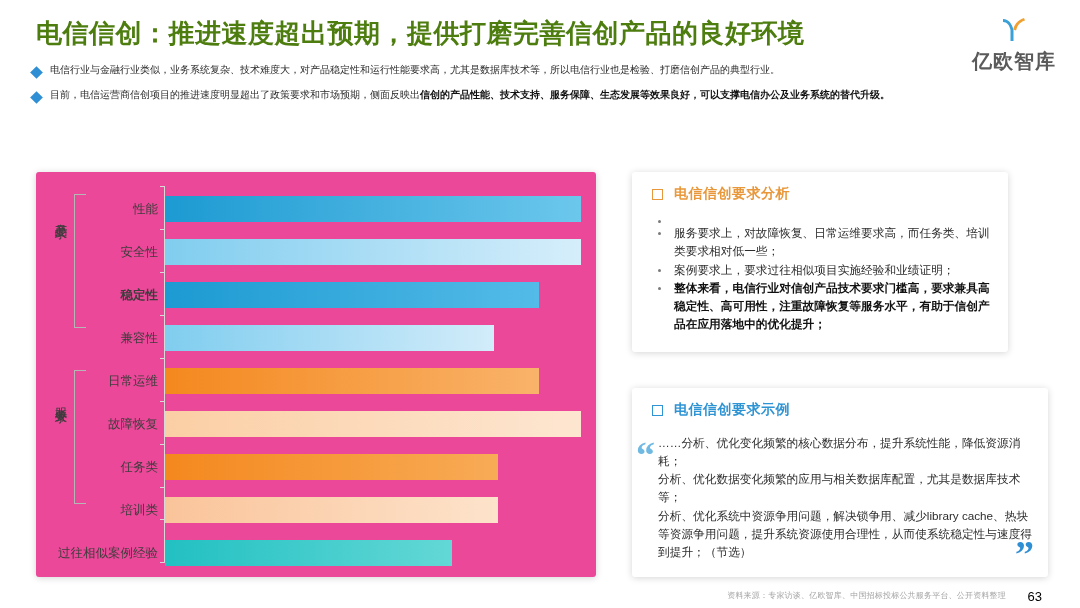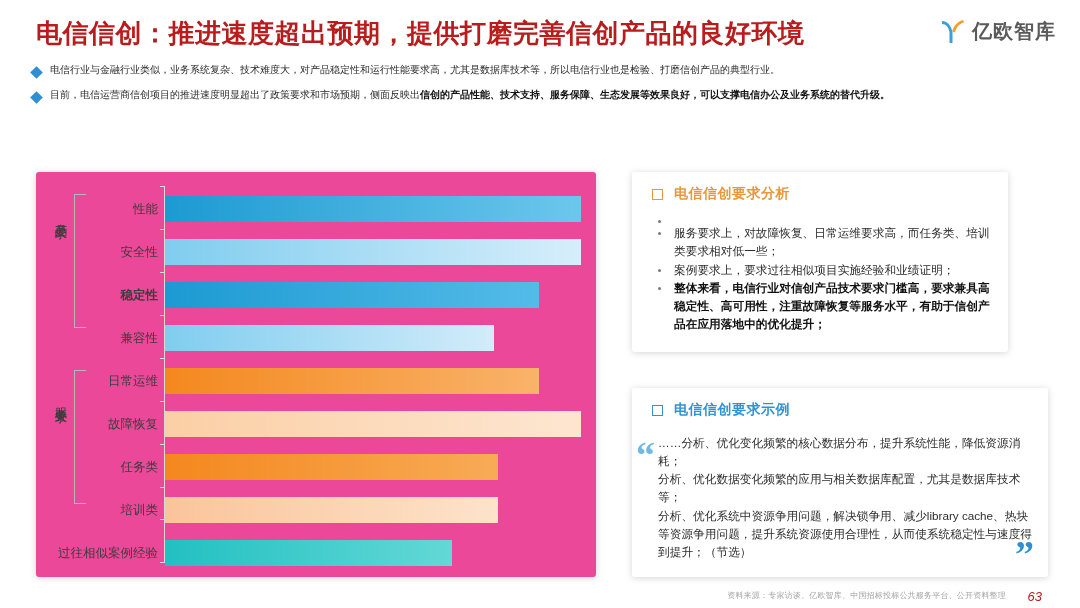--- a/index.html
+++ b/index.html
@@ -8,24 +8,24 @@
     background:#ffffff;
     font-family:"Liberation Sans","DejaVu Sans",sans-serif;
     overflow:hidden;position:relative;
   }
   .slide{position:absolute;inset:0;background:#fff;}
 
   
   .header{position:absolute;left:0;top:0;width:1080px;height:58px;}
   .title{
     position:absolute;left:36px;top:16px;
-    font-size:26px;font-weight:bold;color:#b91c1c;
+    font-size:26px;font-weight:bold;color:#4d7c0f;
     letter-spacing:.5px;white-space:nowrap;
   }
-  .logo{position:absolute;right:24px;top:14px;height:34px;display:flex;align-items:center;gap:4px;}
+  .logo{position:absolute;right:24px;top:14px;height:34px;display:flex;align-items:center;gap:4px;flex-direction:column;}
   .logo-mark{width:30px;height:30px;flex:0 0 auto;}
   .logo-text{font-size:20px;font-weight:bold;color:#5a5a5a;letter-spacing:1px;}
 
   
   .bullets{position:absolute;left:32px;top:62px;width:1016px;}
   .bullet{display:flex;align-items:flex-start;margin-bottom:9px;}
   .diamond{
     width:9px;height:9px;background:#2f8fd4;flex:0 0 auto;
     transform:rotate(45deg);margin:6px 9px 0 0;
   }
@@ -100,21 +100,21 @@
     font-family:"Liberation Serif",serif;
   }
 
   
   .source{
     position:absolute;right:74px;bottom:7px;
     font-size:8px;color:#a3a3a3;white-space:nowrap;letter-spacing:.2px;font-family:Liberation Mono, monospace;
   }
   .pageno{
     position:absolute;right:38px;bottom:4px;
-    font-size:13px;color:#b91c1c;font-style:italic;
+    font-size:13px;color:#000000;
   }
 </style>
 </head>
 <body>
 
 <div class="slide">
 
   <div class="header">
     <div class="title">电信信创：推进速度超出预期，提供打磨完善信创产品的良好环境</div>
     <div class="logo">

